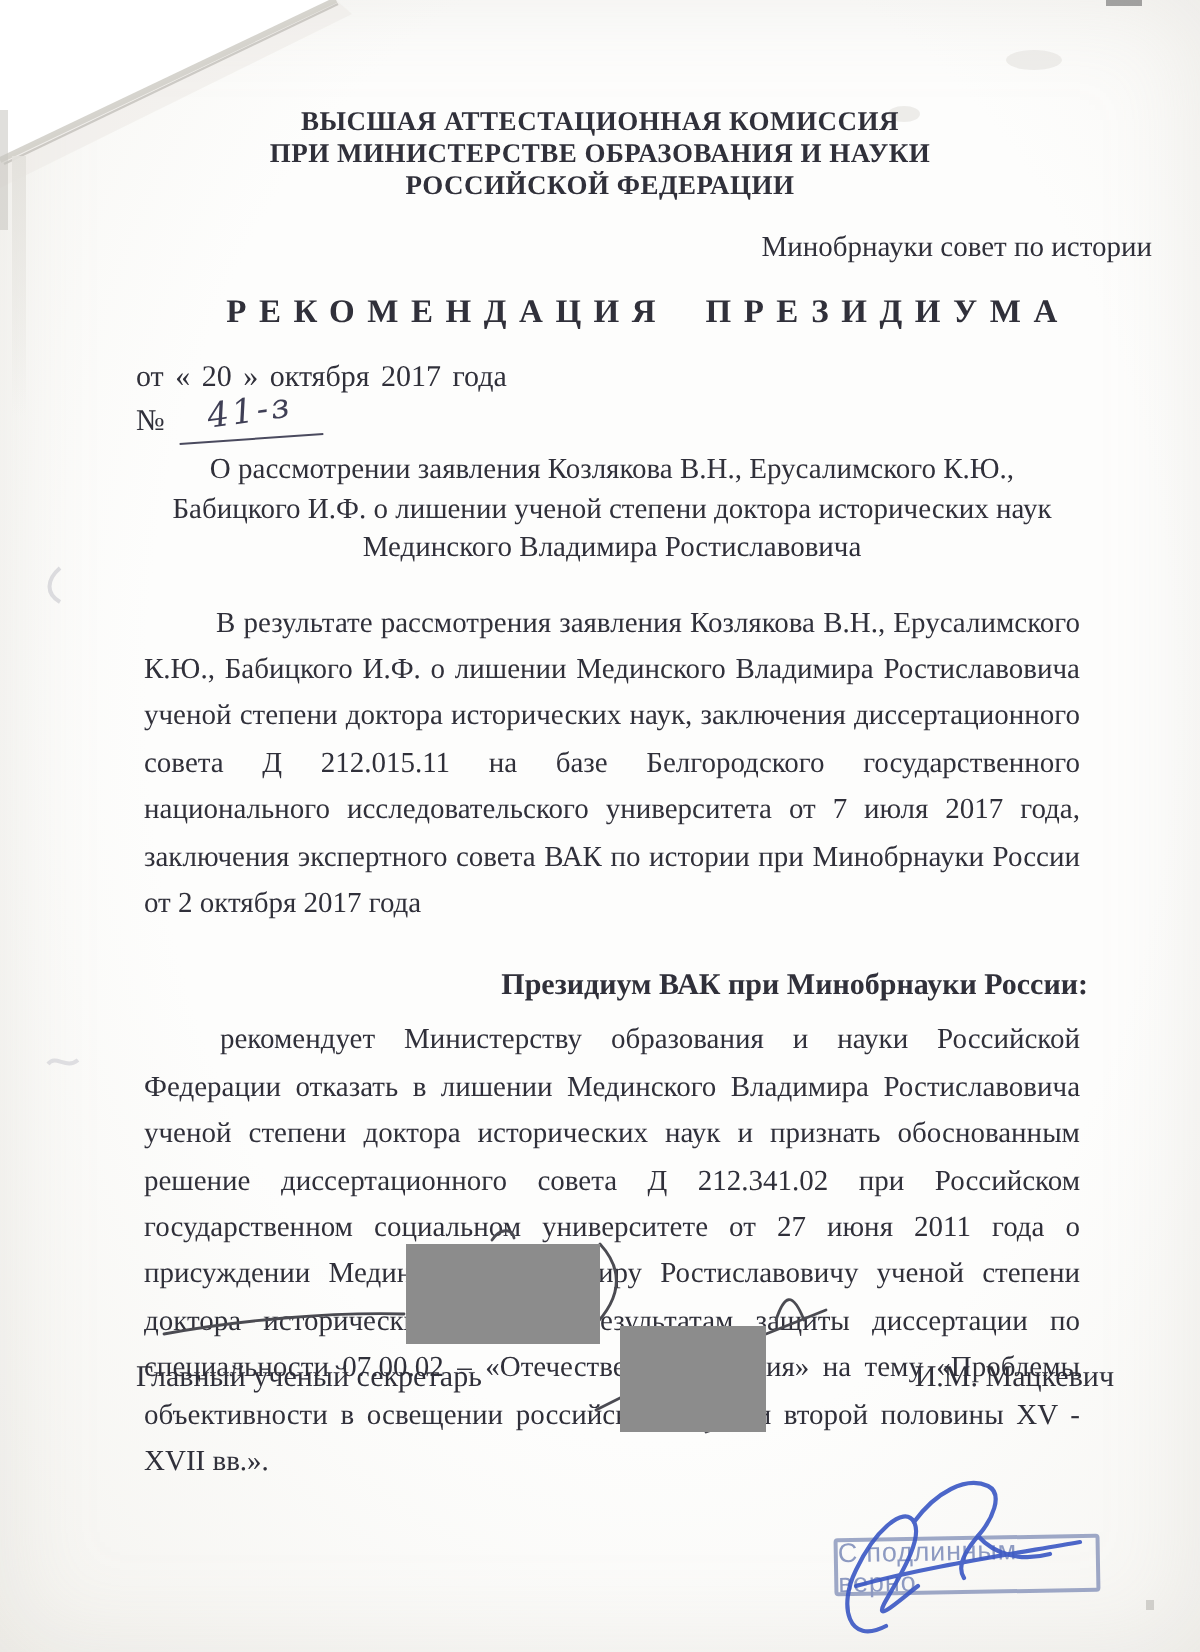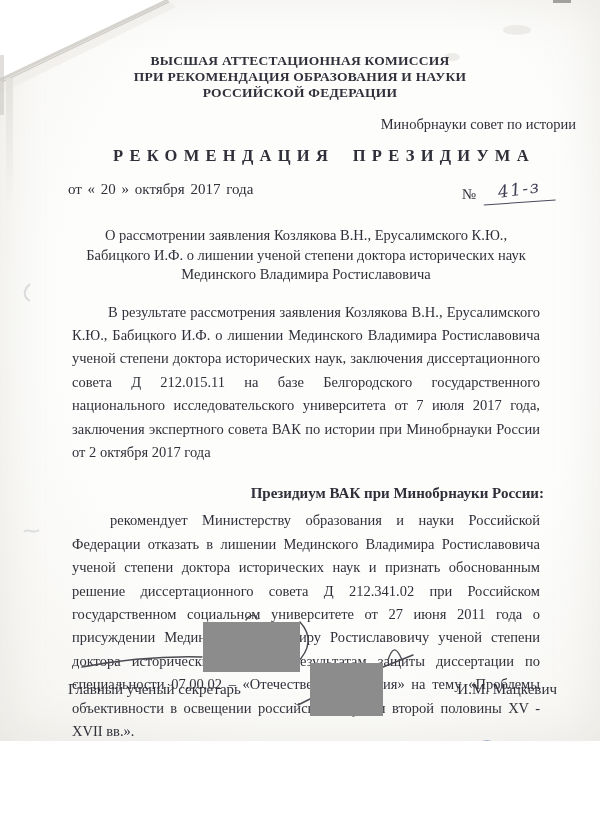--- a/index.html
+++ b/index.html
@@ -1,17 +1,17 @@
 <!DOCTYPE html>
 <html><head>
 <meta charset="utf-8">
 <style>
   html,body { margin:0; padding:0; }
   .page {
-    position:relative; width:600px; height:741px; overflow:hidden;
+    position:relative; width:600px; height:826px; overflow:hidden;
     background: radial-gradient(ellipse at 55% 42%, #fdfdfc 55%, #f4f3ef 100%);
     font-family:"Liberation Serif", serif;
     color:#30303a;
     box-shadow: inset 0 0 50px rgba(175,170,160,.18);
   }
   svg.layer { position:absolute; pointer-events:none; }
 
   .org-header {
     position:absolute; top:53px; left:0; right:0;
     text-align:center; font-weight:bold; font-size:13.5px; line-height:16px;
@@ -22,21 +22,21 @@
     font-size:14.5px;
   }
   .doc-title {
     position:absolute; top:146px; left:0; right:0;
     text-align:center; font-weight:bold; font-size:16.5px;
     letter-spacing:.38em; word-spacing:.5em; white-space:nowrap;padding-left:48px;
   }
   .date-row {
     position:absolute; top:181px; left:68px; right:45px;
     display:flex; justify-content:space-between; align-items:flex-start;
-    font-size:15px; word-spacing:2px;
+    font-size:15px; word-spacing:2px;flex-direction:column;
   }
   .num-group { display:flex; align-items:flex-end; }
   .num-label { font-size:15px; }
   .num-line {
     display:inline-block; width:72px; text-align:center;
     border-bottom:1.4px solid #4a4a5e; transform:rotate(-4deg);
     margin-left:7px; padding-bottom:1px;
   }
   .num-value {
     display:inline-block; font-style:italic; font-size:17px;
@@ -106,21 +106,21 @@
     <rect x="553" y="0" width="18" height="3" fill="#6a6a6a" opacity="0.6"></rect>
     <ellipse cx="517" cy="30" rx="14" ry="5" fill="#d9d7d2" opacity="0.4"></ellipse>
     <ellipse cx="452" cy="57" rx="8" ry="4" fill="#d9d7d2" opacity="0.45"></ellipse>
     <path d="M 30 284 C 23 290, 23 297, 30 301" stroke="#bdbdc6" stroke-width="2" fill="none" opacity="0.5"></path>
     <path d="M 24 532 C 28 527, 33 535, 39 530" stroke="#c4c4cb" stroke-width="2" fill="none" opacity="0.5"></path>
     <rect x="573" y="800" width="4" height="5" fill="#b9b7b2" opacity="0.6"></rect>
   </svg>
 
   <div class="org-header">
     <div>ВЫСШАЯ АТТЕСТАЦИОННАЯ КОМИССИЯ</div>
-    <div>ПРИ РЕКОМЕНДАЦИЯ ОБРАЗОВАНИЯ И НАУКИ</div>
+    <div>ПРИ МИНИСТЕРСТВЕ ОБРАЗОВАНИЯ И НАУКИ</div>
     <div>РОССИЙСКОЙ ФЕДЕРАЦИИ</div>
   </div>
 
   <div class="dept">Минобрнауки совет по истории</div>
 
   <div class="doc-title">РЕКОМЕНДАЦИЯ ПРЕЗИДИУМА</div>
 
   <div class="date-row">
     <span>от « 20 » октября 2017 года</span>
     <span class="num-group">

